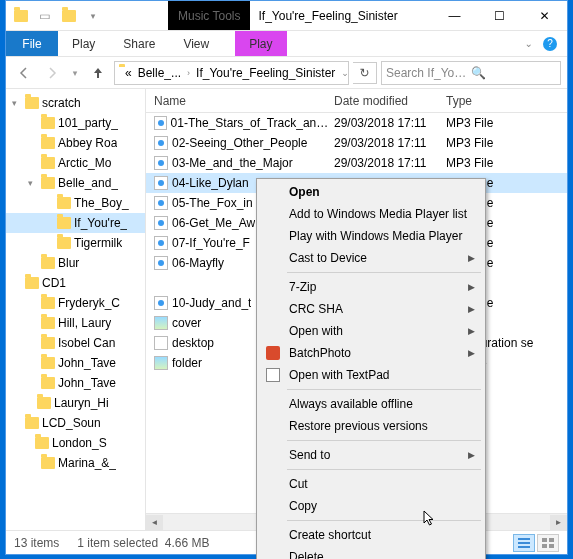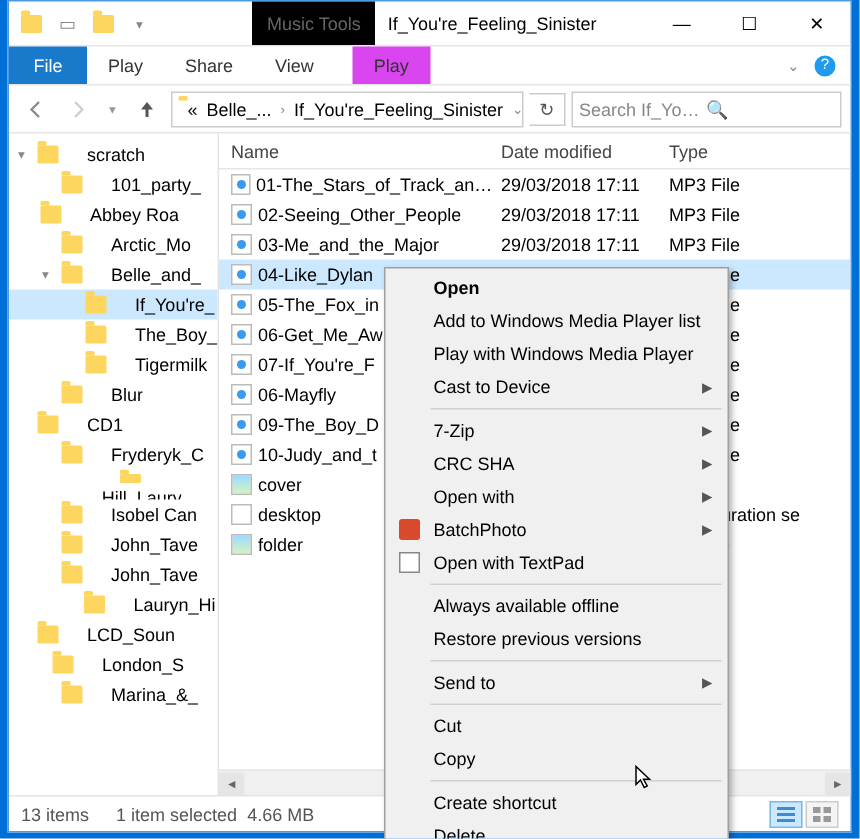--- a/index.html
+++ b/index.html
@@ -26,21 +26,21 @@
   .refresh { width: 24px; height: 22px; border: 1px solid #ccc; border-left: none; display: flex; align-items: center; justify-content: center; color: #555; }
   .search { width: 180px; height: 24px; border: 1px solid #ccc; display: flex; align-items: center; padding: 0 4px; color: #888; }
   .search span { flex: 1; overflow: hidden; text-overflow: ellipsis; white-space: nowrap; font-size: 12px; }
   .body { flex: 1; display: flex; overflow: hidden; position: relative; }
   .nav { width: 140px; border-right: 1px solid #e5e5e5; overflow: hidden; padding-top: 4px; }
   .navitem { display: flex; align-items: center; height: 20px; padding-left: 6px; gap: 3px; font-size: 12px; white-space: nowrap; overflow: hidden; }
   .navitem .chev { width: 10px; font-size: 9px; color: #888; }
   .folder-ico { width: 14px; height: 12px; background: #fdd65f; border-radius: 1px; position: relative; }
   .folder-ico::before { content: ""; position: absolute; top: -3px; left: 0; width: 6px; height: 3px; background: #fdd65f; border-radius: 1px 1px 0 0; }
   .navitem.sel { background: #cce8ff; }
-  .navlabel { overflow: hidden; text-overflow: ellipsis; margin-left: 16px; }
+  .navlabel { overflow: hidden; text-overflow: ellipsis; }
   .content { flex: 1; display: flex; flex-direction: column; position: relative; }
   .colhdr { display: flex; height: 24px; border-bottom: 1px solid #e5e5e5; font-size: 12px; color: #444; }
   .col-n { width: 188px; padding-left: 8px; display: flex; align-items: center; }
   .col-d { width: 108px; display: flex; align-items: center; }
   .col-t { flex: 1; display: flex; align-items: center; padding-left: 4px; }
   .filelist { flex: 1; overflow: hidden; }
   .row { display: flex; height: 20px; align-items: center; font-size: 12px; }
   .row.sel { background: #cce8ff; }
   .cell-n { width: 188px; padding-left: 8px; display: flex; align-items: center; gap: 4px; overflow: hidden; }
   .cell-n span { overflow: hidden; text-overflow: ellipsis; white-space: nowrap; }
@@ -140,86 +140,86 @@
         <div class="navitem" style="padding-left: 6px;">
           <span class="chev">▾</span>
           <div class="folder-ico"></div>
           <span class="navlabel">scratch</span>
         </div>
         <div class="navitem" style="padding-left: 22px;">
           <span class="chev"></span>
           <div class="folder-ico"></div>
           <span class="navlabel">101_party_</span>
         </div>
-        <div class="navitem" style="padding-left: 8px; text-align: center;">
+        <div class="navitem" style="padding-left: 22px; text-align: center;">
           <span class="chev"></span>
           <div class="folder-ico"></div>
           <span class="navlabel">Abbey Roa</span>
         </div>
         <div class="navitem" style="padding-left: 22px;">
           <span class="chev"></span>
           <div class="folder-ico"></div>
           <span class="navlabel">Arctic_Mo</span>
         </div>
         <div class="navitem" style="padding-left: 22px;">
           <span class="chev">▾</span>
           <div class="folder-ico"></div>
           <span class="navlabel">Belle_and_</span>
         </div>
+        <div class="navitem" style="padding-left: 38px;">
+          <span class="chev"></span>
+          <div class="folder-ico"></div>
+          <span class="navlabel">The_Boy_</span>
+        </div>
         <div class="navitem sel" style="padding-left: 38px;">
           <span class="chev"></span>
           <div class="folder-ico"></div>
           <span class="navlabel">If_You're_</span>
         </div>
         <div class="navitem" style="padding-left: 38px;">
           <span class="chev"></span>
           <div class="folder-ico"></div>
-          <span class="navlabel">The_Boy_</span>
-        </div>
-        <div class="navitem" style="padding-left: 38px;">
-          <span class="chev"></span>
-          <div class="folder-ico"></div>
           <span class="navlabel">Tigermilk</span>
         </div>
         <div class="navitem" style="padding-left: 22px;">
           <span class="chev"></span>
           <div class="folder-ico"></div>
           <span class="navlabel">Blur</span>
         </div>
         <div class="navitem" style="padding-left: 6px;">
           <span class="chev"></span>
           <div class="folder-ico"></div>
           <span class="navlabel">CD1</span>
         </div>
         <div class="navitem" style="padding-left: 22px;">
           <span class="chev"></span>
           <div class="folder-ico"></div>
           <span class="navlabel">Fryderyk_C</span>
         </div>
-        <div class="navitem" style="padding-left: 22px; flex-direction: column;">
+        <div class="navitem" style="padding-left: 22px;">
           <span class="chev"></span>
           <div class="folder-ico"></div>
           <span class="navlabel">Hill, Laury</span>
         </div>
         <div class="navitem" style="padding-left: 22px;">
           <span class="chev"></span>
           <div class="folder-ico"></div>
           <span class="navlabel">Isobel Can</span>
         </div>
         <div class="navitem" style="padding-left: 22px;">
           <span class="chev"></span>
           <div class="folder-ico"></div>
           <span class="navlabel">John_Tave</span>
         </div>
         <div class="navitem" style="padding-left: 22px;">
           <span class="chev"></span>
           <div class="folder-ico"></div>
           <span class="navlabel">John_Tave</span>
         </div>
-        <div class="navitem" style="padding-left: 37px; text-align: center;">
+        <div class="navitem" style="padding-left: 18px; text-align: center;">
           <span class="chev"></span>
           <div class="folder-ico"></div>
           <span class="navlabel">Lauryn_Hi</span>
         </div>
         <div class="navitem" style="">
           <span class="chev"></span>
           <div class="folder-ico"></div>
           <span class="navlabel">LCD_Soun</span>
         </div>
         <div class="navitem" style="padding-left: 16px;">
@@ -298,24 +298,20 @@
           </div>
           <div class="row">
             <div class="cell-n">
               <div class="mp3ico"></div>
               <span>06-Mayfly</span>
             </div>
             <div class="cell-d"></div>
             <div class="cell-t">MP3 File</div>
           </div>
           <div class="row">
-            <div class="cell-n">
-              <div class="mp3ico"></div>
-              <span>09-The_Boy_D</span>
-            </div>
             <div class="cell-d"></div>
             <div class="cell-t">MP3 File</div>
           </div>
           <div class="row">
             <div class="cell-n">
               <div class="mp3ico"></div>
               <span>10-Judy_and_t</span>
             </div>
             <div class="cell-d"></div>
             <div class="cell-t">MP3 File</div>

